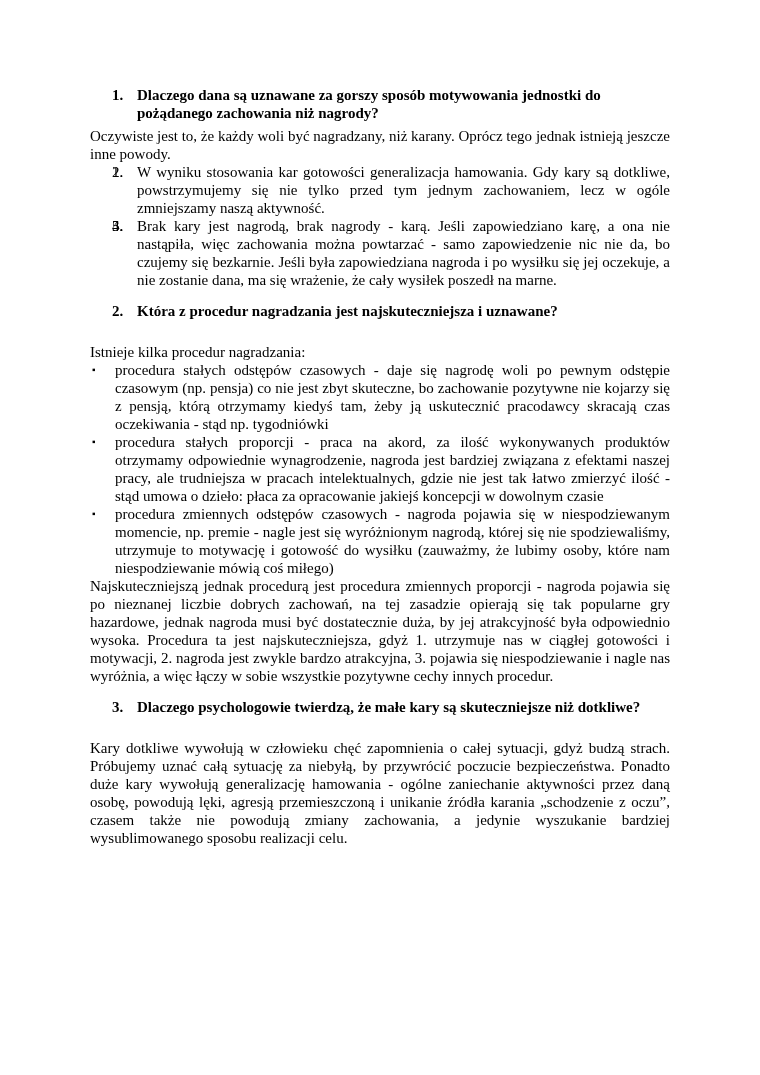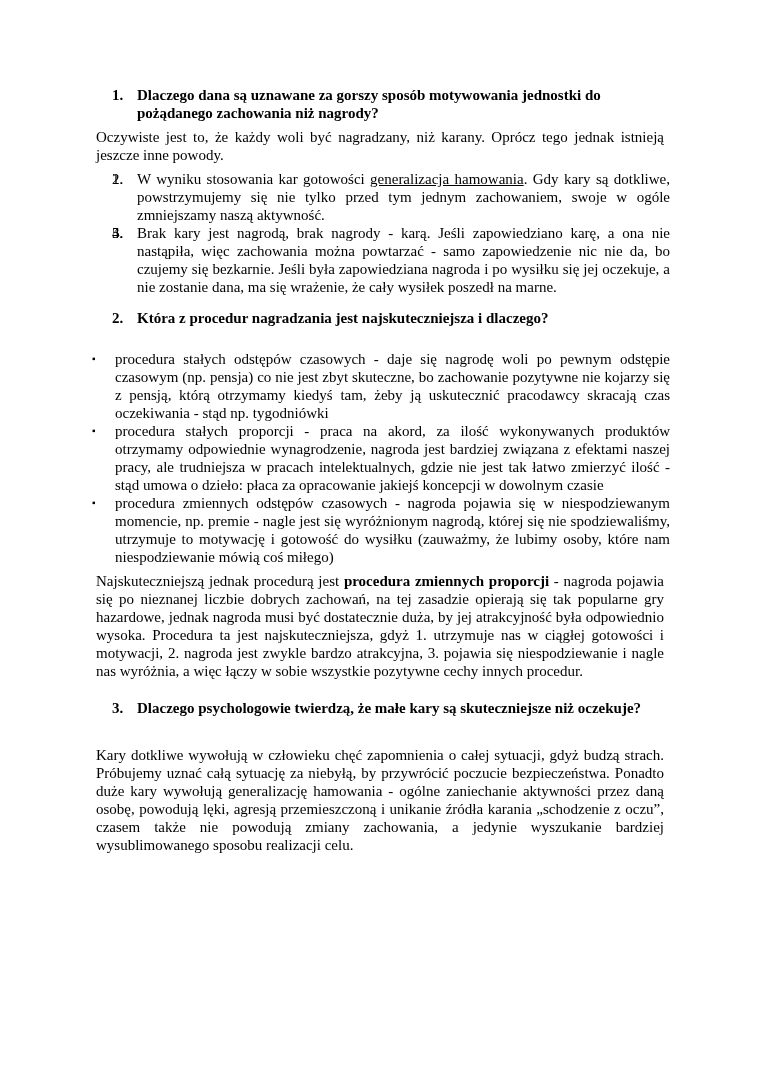--- a/index.html
+++ b/index.html
@@ -15,21 +15,21 @@
     font-size: 15px;
     line-height: 18px;
     color: #000000;
   }
   .page {
     box-sizing: border-box;
     width: 760px;
     height: 1075px;
     padding: 86px 90px 0 90px;
   }
-  p { margin: 6px; }
+  p { margin: 0; }
   .q-heading {
     font-weight: bold;
     position: relative;
     padding-left: 47px;
     margin-bottom: 5px;
     text-align: left;
   }
   .q-heading .num { position: absolute; left: 22px; }
   .para { text-align: justify; }
   .num-item {
@@ -44,66 +44,67 @@
     text-align: justify;
   }
   .bullet-item .bullet {
     position: absolute;
     left: 2px;
     top: 0;
     font-size: 10px;
   }
   .spacer { height: 18px; }
   .spacer-sm { height: 13px; }
-  .u { text-decoration: underline; }
-  .b { font-weight: bold; }
+  .u { }
+  .b { font-weight: normal; }
 </style>
 </head>
 <body>
 
 <div class="page">
 
   <div class="q-heading">
     <span class="num">1.</span>
     <span>Dlaczego dana są uznawane za gorszy sposób motywowania jednostki do pożądanego zachowania niż nagrody?</span>
   </div>
 
   <p class="para">Oczywiste jest to, że każdy woli być nagradzany, niż karany. Oprócz tego jednak istnieją jeszcze inne powody.</p>
 
   <div class="num-item">
     <span class="num">1.</span>
   </div>
 
   <div class="num-item">
     <span class="num">2.</span>
-    <span>W wyniku stosowania kar gotowości </span><span class="u">generalizacja hamowania</span><span>. Gdy kary są dotkliwe, powstrzymujemy się nie tylko przed tym jednym zachowaniem, swoje w ogóle zmniejszamy naszą aktywność.</span>
+    <span>W wyniku stosowania kar gotowości </span><span class="u">generalizacja hamowania</span><span>. Gdy kary są dotkliwe, powstrzymujemy się nie tylko przed tym jednym zachowaniem, lecz w ogóle zmniejszamy naszą aktywność.</span>
   </div>
 
   <div class="num-item">
     <span class="num">3.</span>
   </div>
 
   <div class="num-item">
     <span class="num">4.</span>
   </div>
 
   <div class="num-item">
     <span class="num">5.</span>
     <span>Brak kary jest nagrodą, brak nagrody - karą. Jeśli zapowiedziano karę, a ona nie nastąpiła, więc zachowania można powtarzać - samo zapowiedzenie nic nie da, bo czujemy się bezkarnie. Jeśli była zapowiedziana nagroda i po wysiłku się jej oczekuje, a nie zostanie dana, ma się wrażenie, że cały wysiłek poszedł na marne.</span>
   </div>
 
   <div class="spacer-sm"></div>
 
   <div class="q-heading">
     <span class="num">2.</span>
-    <span>Która z procedur nagradzania jest najskuteczniejsza i dlaczego?</span>
+    <span>Która z procedur nagradzania jest najskuteczniejsza i uznawane?</span>
   </div>
 
   <div class="spacer"></div>
 
+  <p class="para">Istnieje kilka procedur nagradzania:</p>
 
   <div class="bullet-item">
     <span class="bullet">▪</span>
     <span>procedura stałych  odstępów czasowych - daje się nagrodę woli po pewnym odstępie czasowym (np. pensja) co nie jest zbyt skuteczne, bo zachowanie pozytywne nie kojarzy się z pensją, którą otrzymamy kiedyś tam, żeby ją uskutecznić pracodawcy skracają czas oczekiwania - stąd np. tygodniówki</span>
   </div>
 
   <div class="bullet-item">
     <span class="bullet">▪</span>
     <span>procedura stałych proporcji - praca na akord, za ilość wykonywanych produktów otrzymamy odpowiednie wynagrodzenie, nagroda jest bardziej związana z efektami naszej pracy, ale trudniejsza w pracach intelektualnych, gdzie nie jest tak łatwo zmierzyć ilość - stąd umowa o dzieło: płaca za opracowanie jakiejś koncepcji w dowolnym czasie</span>
   </div>
@@ -112,20 +113,20 @@
     <span class="bullet">▪</span>
     <span>procedura zmiennych odstępów czasowych - nagroda pojawia się w niespodziewanym momencie, np. premie - nagle jest się wyróżnionym nagrodą, której się nie spodziewaliśmy, utrzymuje to motywację i gotowość do wysiłku (zauważmy, że lubimy osoby, które nam niespodziewanie mówią coś miłego)</span>
   </div>
 
   <p class="para"><span>Najskuteczniejszą jednak procedurą jest </span><span class="b">procedura zmiennych proporcji</span><span> - nagroda pojawia się po nieznanej liczbie dobrych zachowań, na tej zasadzie opierają się tak popularne gry hazardowe, jednak nagroda musi być dostatecznie duża, by jej atrakcyjność była odpowiednio wysoka. Procedura ta jest najskuteczniejsza, gdyż 1. utrzymuje nas w ciągłej gotowości i motywacji, 2. nagroda jest zwykle bardzo atrakcyjna, 3. pojawia się niespodziewanie i nagle nas wyróżnia, a więc łączy w sobie wszystkie pozytywne cechy innych procedur.</span></p>
 
   <div class="spacer-sm"></div>
 
   <div class="q-heading">
     <span class="num">3.</span>
-    <span>Dlaczego psychologowie twierdzą, że małe kary są skuteczniejsze niż oczekuje?</span>
+    <span>Dlaczego psychologowie twierdzą, że małe kary są skuteczniejsze niż dotkliwe?</span>
   </div>
 
   <div class="spacer"></div>
 
   <p class="para">Kary dotkliwe wywołują w człowieku chęć zapomnienia o całej sytuacji, gdyż budzą strach. Próbujemy uznać całą sytuację za niebyłą, by przywrócić poczucie bezpieczeństwa. Ponadto duże kary wywołują generalizację hamowania - ogólne zaniechanie aktywności przez daną osobę, powodują lęki, agresją przemieszczoną i unikanie źródła karania „schodzenie z oczu”, czasem także nie powodują zmiany zachowania, a jedynie wyszukanie bardziej wysublimowanego sposobu realizacji celu.</p>
 
 </div>
 
 </body></html>

